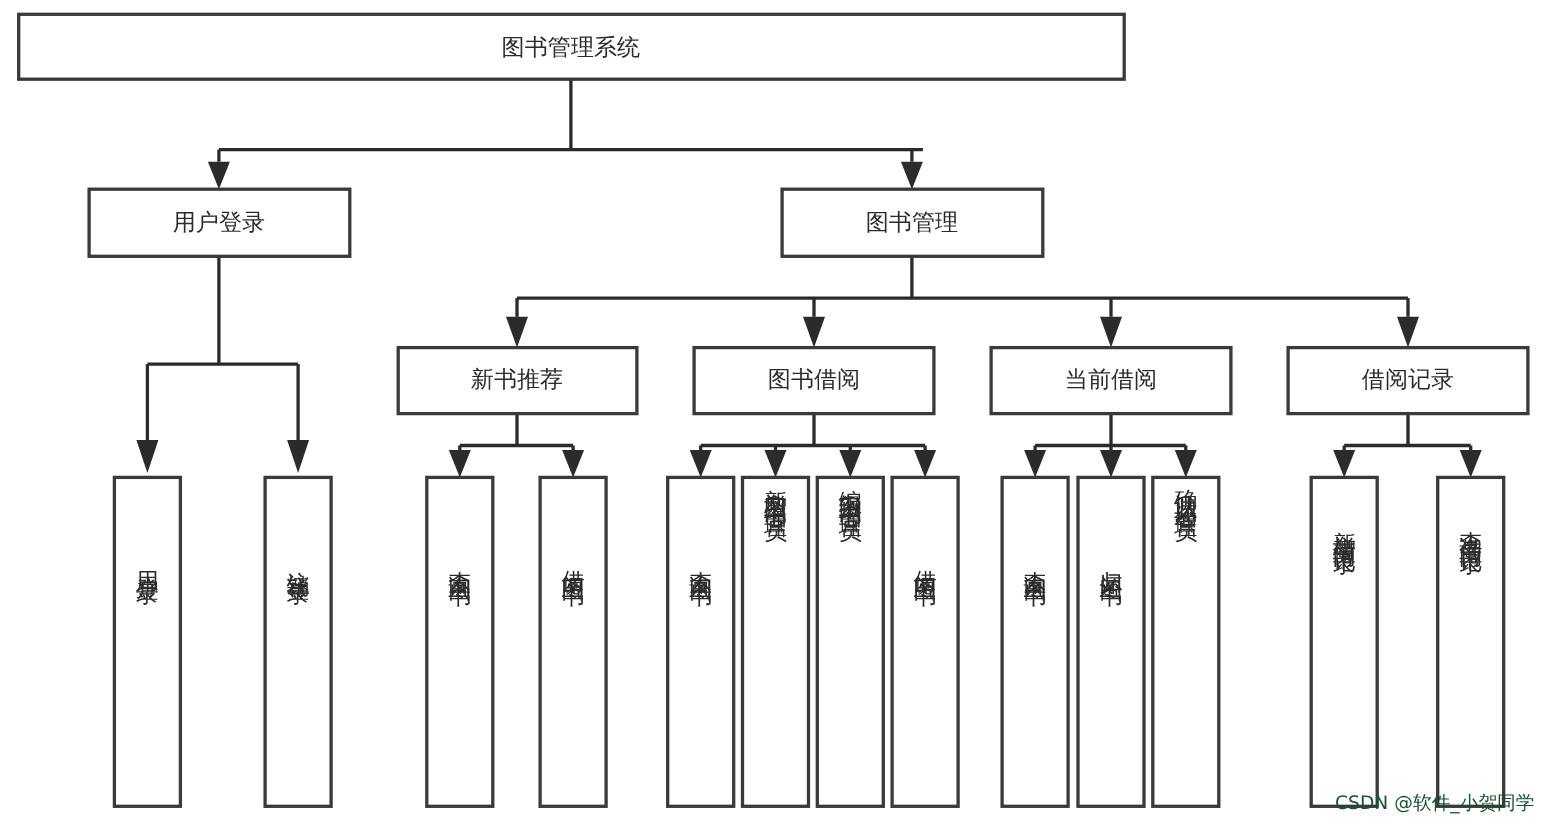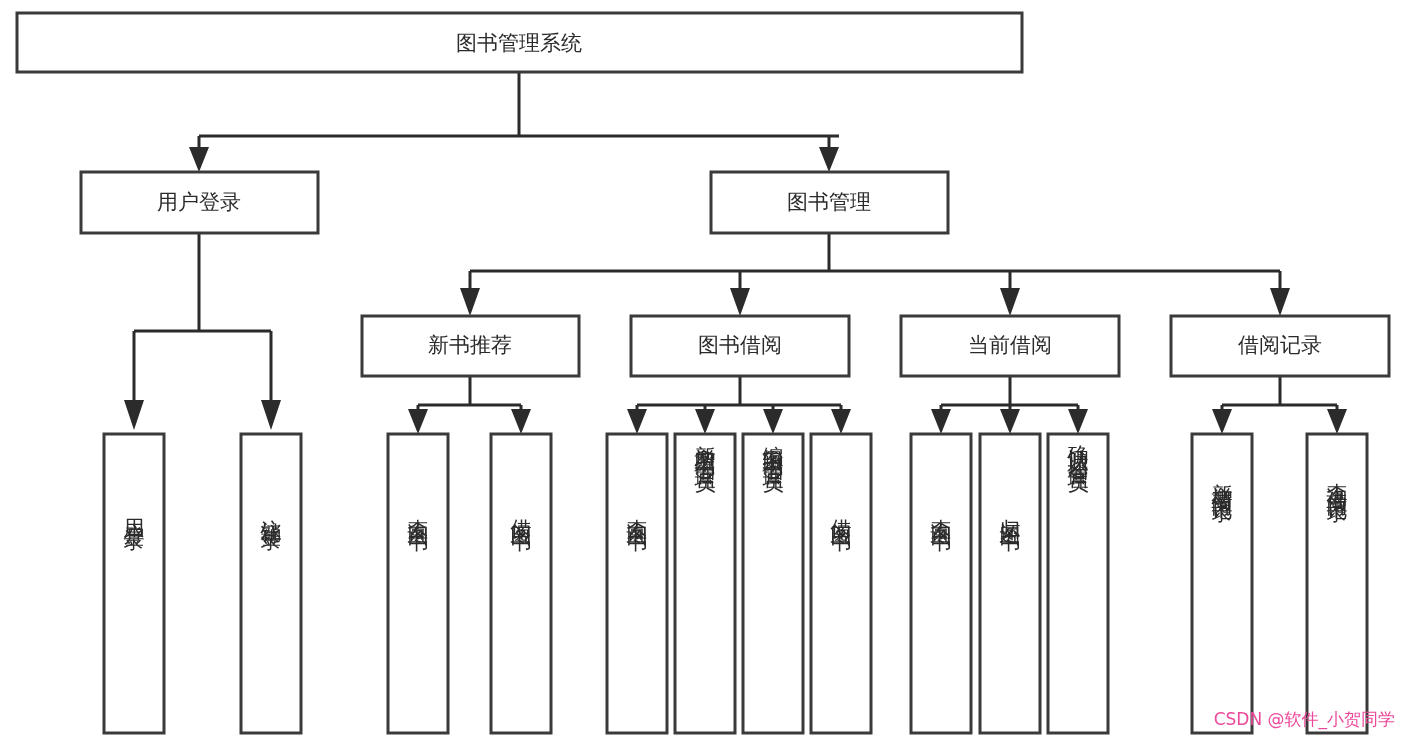--- a/index.html
+++ b/index.html
@@ -60,24 +60,24 @@
     font-family: "DejaVu Sans", "Liberation Sans", sans-serif;
     font-size: 21px;
     fill: #2b2b2b;
     text-anchor: middle;
     writing-mode: vertical-rl;
     letter-spacing: 4px;
   }
   .watermark-text {
     position: absolute;
     right: 10px;
-    bottom: 16px;
+    bottom: 6px;
     font-family: "DejaVu Sans", "Liberation Sans", sans-serif;
     font-size: 17px;
-    color: #ec4899;
+    color: #14532d;
     white-space: nowrap;
     pointer-events: none;
     user-select: none;
   }
 </style>
 </head>
 <body>
 
 <div id="diagram-root">
 

